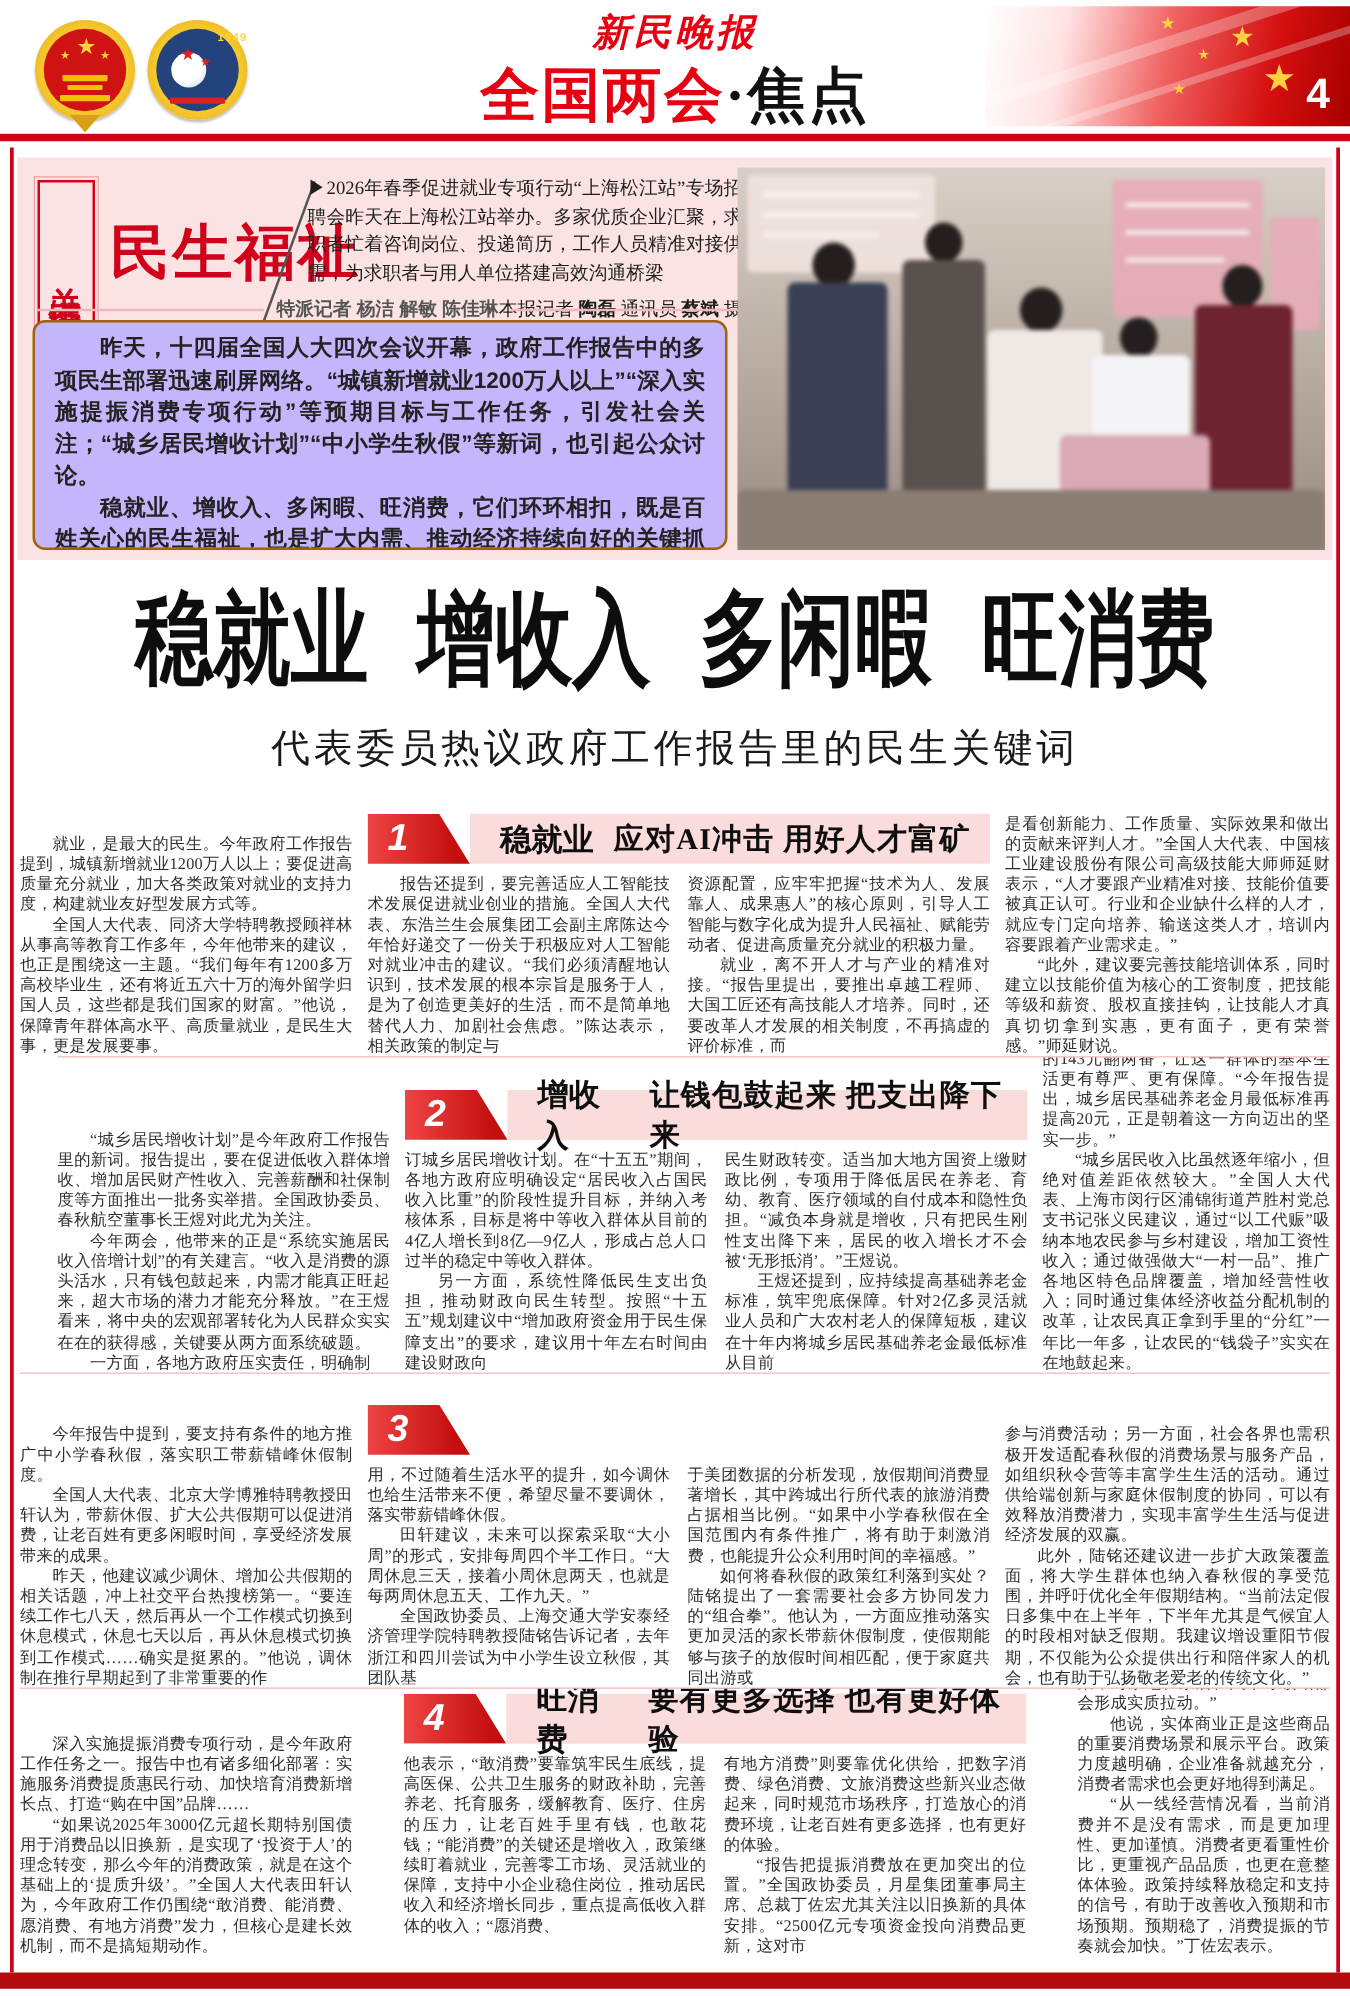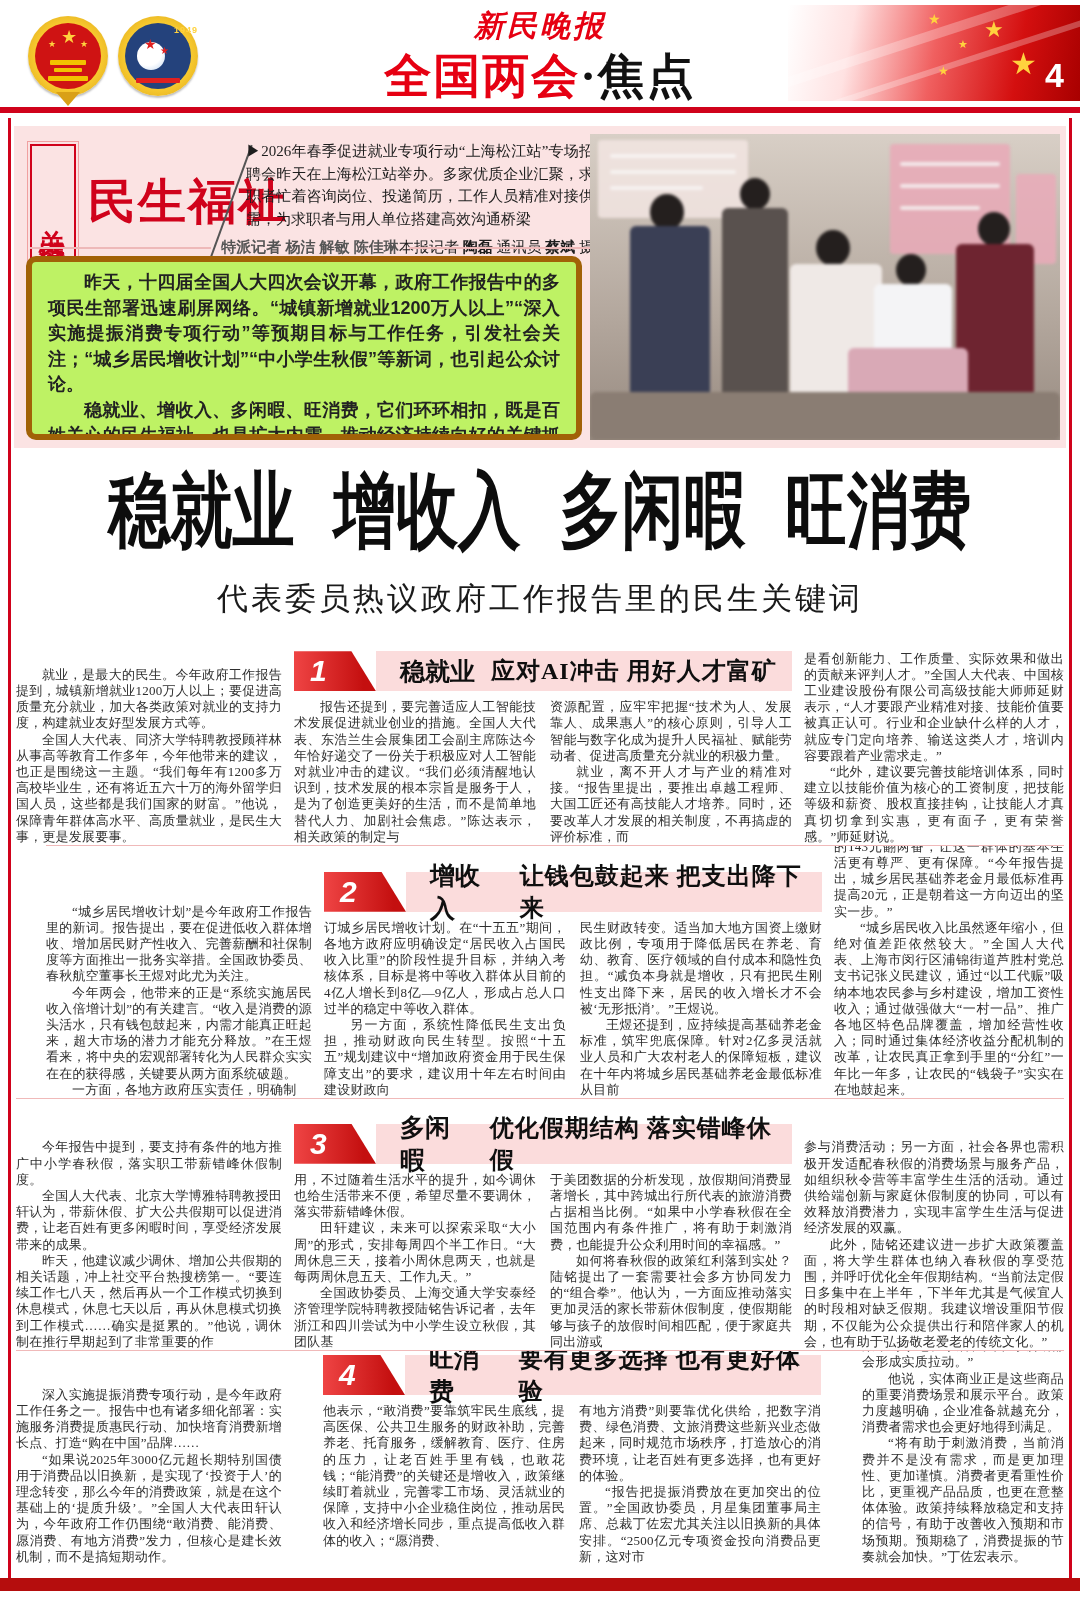--- a/index.html
+++ b/index.html
@@ -43,21 +43,21 @@
     display:flex; align-items:center; justify-content:center; }
   #kw-box span { writing-mode:vertical-lr; font:700 26px "Liberation Sans",sans-serif; color:#d0021b; letter-spacing:10px; }
   #kw-title { left:74px; top:44px; font:900 48px "Liberation Sans",sans-serif; color:#d0021b; letter-spacing:2px; }
   #kw-slash { left:208px; top:14px; width:2px; height:168px; background:#555; transform:rotate(20deg); }
   #f-caption { left:232px; top:14px; width:348px; font:400 15px/1.5 "Liberation Serif",serif; color:#1d1d1d; text-align:justify; }
   #f-credit { left:232px; top:112px; width:348px; text-align:right; font:400 15px "Liberation Serif",serif; color:#1d1d1d; }
   #f-credit b { font-weight:700; }
   #f-byline { left:16px; top:112px; width:560px; display:flex; align-items:center; gap:10px; }
   #f-byline .rule { flex:1; height:2px; background:#eeb9b9; }
   #f-byline .t { font:700 15px "Liberation Sans",sans-serif; color:#555; white-space:nowrap; }
-  #lead-panel { left:12px; top:130px; width:556px; height:184px; background:#bef264; border:6px solid #a16207; border-radius:10px; padding:8px 16px; overflow:hidden; }
+  #lead-panel { left:12px; top:130px; width:556px; height:184px; background:#c4b5fd; border:2px solid #a16207; border-radius:10px; padding:8px 16px; overflow:hidden; }
   #lead-panel p { font:600 18px/25.5px "Liberation Sans",sans-serif; color:#222; text-indent:2em; text-align:justify; }
   
   #photo { left:576px; top:8px; width:470px; height:306px; overflow:hidden; background:linear-gradient(180deg,#d8cfc6 0%,#b3a79d 60%,#978a80 100%); }
   #photo .blurwrap { position:absolute; inset:0; filter:blur(1.5px); }
   .ph { position:absolute; border-radius:6px; }
   .head-sh { position:absolute; border-radius:50%; background:#241f1e; }
   .sign { position:absolute; background:#e9aab8; border-radius:4px; opacity:.85; }
   .sign.light { background:#f3e6e2; }
   .sign .bar { position:absolute; left:8%; right:8%; height:4px; background:rgba(255,255,255,.8); border-radius:2px; }
 
@@ -260,24 +260,20 @@
 
   <div class="band b3">
     <div class="col-left">
       <p class="bp">今年报告中提到，要支持有条件的地方推广中小学春秋假，落实职工带薪错峰休假制度。</p>
       <p class="bp">全国人大代表、北京大学博雅特聘教授田轩认为，带薪休假、扩大公共假期可以促进消费，让老百姓有更多闲暇时间，享受经济发展带来的成果。</p>
       <p class="bp">昨天，他建议减少调休、增加公共假期的相关话题，冲上社交平台热搜榜第一。“要连续工作七八天，然后再从一个工作模式切换到休息模式，休息七天以后，再从休息模式切换到工作模式……确实是挺累的。”他说，调休制在推行早期起到了非常重要的作</p>
     </div>
     <div class="col-center">
       <div class="sec-head">
         <div class="sec-num">3</div>
-        <div class="sec-bar">
-          <span class="sec-kw">多闲暇</span>
-          <span class="sec-rest">优化假期结构 落实错峰休假</span>
-        </div>
       </div>
       <div class="cc">
         <div>
           <p class="bp cont">用，不过随着生活水平的提升，如今调休也给生活带来不便，希望尽量不要调休，落实带薪错峰休假。</p>
           <p class="bp">田轩建议，未来可以探索采取“大小周”的形式，安排每周四个半工作日。“大周休息三天，接着小周休息两天，也就是每两周休息五天、工作九天。”</p>
           <p class="bp">全国政协委员、上海交通大学安泰经济管理学院特聘教授陆铭告诉记者，去年浙江和四川尝试为中小学生设立秋假，其团队基</p>
         </div>
         <div>
           <p class="bp cont">于美团数据的分析发现，放假期间消费显著增长，其中跨城出行所代表的旅游消费占据相当比例。“如果中小学春秋假在全国范围内有条件推广，将有助于刺激消费，也能提升公众利用时间的幸福感。”</p>
           <p class="bp">如何将春秋假的政策红利落到实处？陆铭提出了一套需要社会多方协同发力的“组合拳”。他认为，一方面应推动落实更加灵活的家长带薪休假制度，使假期能够与孩子的放假时间相匹配，便于家庭共同出游或</p>
@@ -309,17 +305,17 @@
         </div>
         <div>
           <p class="bp cont">有地方消费”则要靠优化供给，把数字消费、绿色消费、文旅消费这些新兴业态做起来，同时规范市场秩序，打造放心的消费环境，让老百姓有更多选择，也有更好的体验。</p>
           <p class="bp">“报告把提振消费放在更加突出的位置。”全国政协委员，月星集团董事局主席、总裁丁佐宏尤其关注以旧换新的具体安排。“2500亿元专项资金投向消费品更新，这对市</p>
         </div>
       </div>
     </div>
     <div class="col-right">
       <p class="bp cont">场是非常直接的支持。以旧换新政策，对家电、家居、汽车等领域都会形成实质拉动。”</p>
       <p class="bp">他说，实体商业正是这些商品的重要消费场景和展示平台。政策力度越明确，企业准备就越充分，消费者需求也会更好地得到满足。</p>
-      <p class="bp">“将有助于刺激消费，当前消费并不是没有需求，而是更加理性、更加谨慎。消费者更看重性价比，更重视产品品质，也更在意整体体验。政策持续释放稳定和支持的信号，有助于改善收入预期和市场预期。预期稳了，消费提振的节奏就会加快。”丁佐宏表示。</p>
+      <p class="bp">“从一线经营情况看，当前消费并不是没有需求，而是更加理性、更加谨慎。消费者更看重性价比，更重视产品品质，也更在意整体体验。政策持续释放稳定和支持的信号，有助于改善收入预期和市场预期。预期稳了，消费提振的节奏就会加快。”丁佐宏表示。</p>
     </div>
   </div>
 
 </div>
 
 </body></html>

